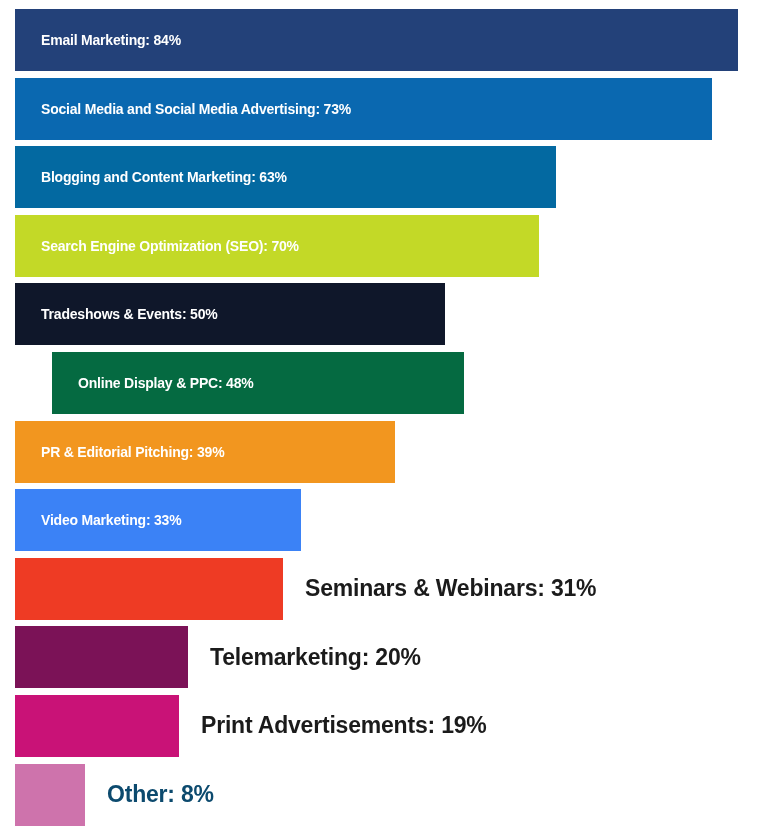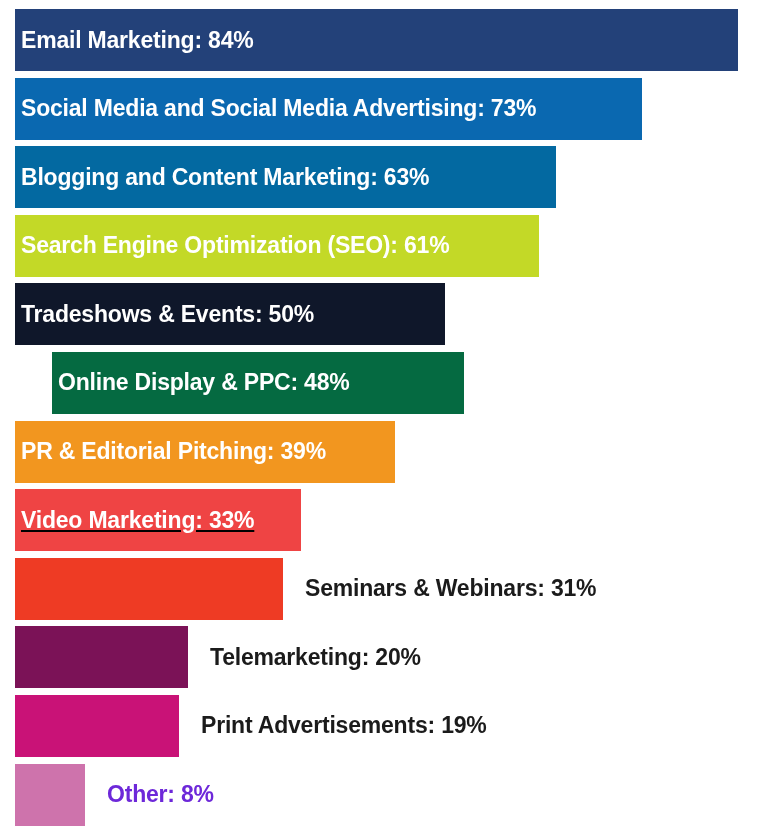--- a/index.html
+++ b/index.html
@@ -32,25 +32,25 @@
   }
   .bar {
     height: 62px;
     display: flex;
     align-items: center;
     box-sizing: border-box;
     flex: 0 0 auto;
   }
   .bar-label-inside {
     color: #ffffff;
-    font-size: 23px;
+    font-size: 14px;
     font-weight: 700;
     letter-spacing: -0.2px;
     white-space: nowrap;
-    padding-left: 6px;
+    padding-left: 26px;
     line-height: 1;
   }
   .bar-label-outside {
     color: #1b1b1b;
     font-size: 23px;
     font-weight: 700;
     letter-spacing: -0.2px;
     white-space: nowrap;
     padding-left: 22px;
     line-height: 1;
@@ -60,63 +60,63 @@
 </head>
 <body>
 
 <div id="chart">
     <div class="bar-row first-row">
       <div class="bar" style="width: 723px; background: rgb(35, 65, 121);">
         <span class="bar-label-inside" style="color: rgb(255, 255, 255);">Email Marketing: 84%</span>
       </div>
     </div>
     <div class="bar-row">
-      <div class="bar" style="width: 627px; background: rgb(10, 104, 176);">
+      <div class="bar" style="width: 697px; background: rgb(10, 104, 176);">
         <span class="bar-label-inside" style="color: rgb(255, 255, 255);">Social Media and Social Media Advertising: 73%</span>
       </div>
     </div>
     <div class="bar-row">
       <div class="bar" style="width: 541px; background: #0369a1;">
         <span class="bar-label-inside" style="color: rgb(255, 255, 255);">Blogging and Content Marketing: 63%</span>
       </div>
     </div>
     <div class="bar-row">
       <div class="bar" style="width: 524px; background: rgb(195, 217, 39);">
-        <span class="bar-label-inside" style="color: rgb(255, 255, 255);">Search Engine Optimization (SEO): 61%</span>
+        <span class="bar-label-inside" style="color: rgb(255, 255, 255);">Search Engine Optimization (SEO): 70%</span>
       </div>
     </div>
     <div class="bar-row">
       <div class="bar" style="width: 430px; background: #0f172a;">
         <span class="bar-label-inside" style="color: rgb(255, 255, 255);">Tradeshows &amp; Events: 50%</span>
       </div>
     </div>
     <div class="bar-row">
       <div class="bar" style="width: 412px; background: rgb(5, 106, 65); margin-left: 37px;">
         <span class="bar-label-inside" style="color: rgb(255, 255, 255);">Online Display &amp; PPC: 48%</span>
       </div>
     </div>
     <div class="bar-row">
       <div class="bar" style="width: 380px; background: rgb(242, 150, 31);">
         <span class="bar-label-inside" style="color: rgb(255, 255, 255);">PR &amp; Editorial Pitching: 39%</span>
       </div>
     </div>
     <div class="bar-row">
-      <div class="bar" style="width: 286px; background: #ef4444; text-decoration: underline;">
+      <div class="bar" style="width: 286px; background: #3b82f6;">
         <span class="bar-label-inside" style="color: rgb(255, 255, 255);">Video Marketing: 33%</span>
       </div>
     </div>
     <div class="bar-row">
       <div class="bar" style="width: 268px; background: rgb(238, 59, 36);"></div>
       <span class="bar-label-outside" style="color: rgb(27, 27, 27);">Seminars &amp; Webinars: 31%</span>
     </div>
     <div class="bar-row">
       <div class="bar" style="width: 173px; background: rgb(123, 18, 87);"></div>
       <span class="bar-label-outside" style="color: rgb(27, 27, 27);">Telemarketing: 20%</span>
     </div>
     <div class="bar-row">
       <div class="bar" style="width: 164px; background: rgb(201, 18, 119);"></div>
       <span class="bar-label-outside" style="color: rgb(27, 27, 27);">Print Advertisements: 19%</span>
     </div>
     <div class="bar-row">
       <div class="bar" style="width: 70px; background: rgb(206, 115, 172);"></div>
-      <span class="bar-label-outside" style="color: #6d28d9;">Other: 8%</span>
+      <span class="bar-label-outside" style="color: #0c4a6e;">Other: 8%</span>
     </div>
   </div>
 
 </body></html>

